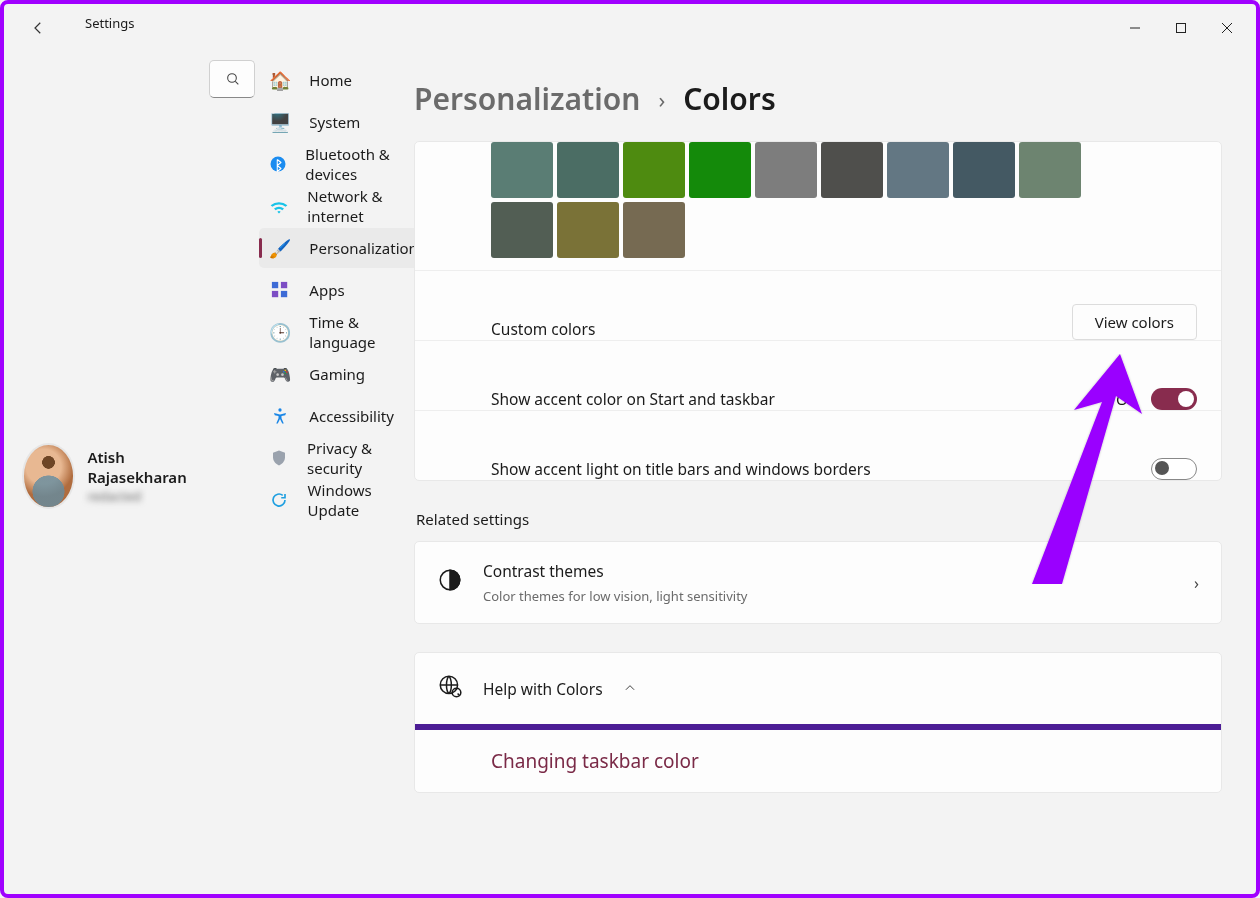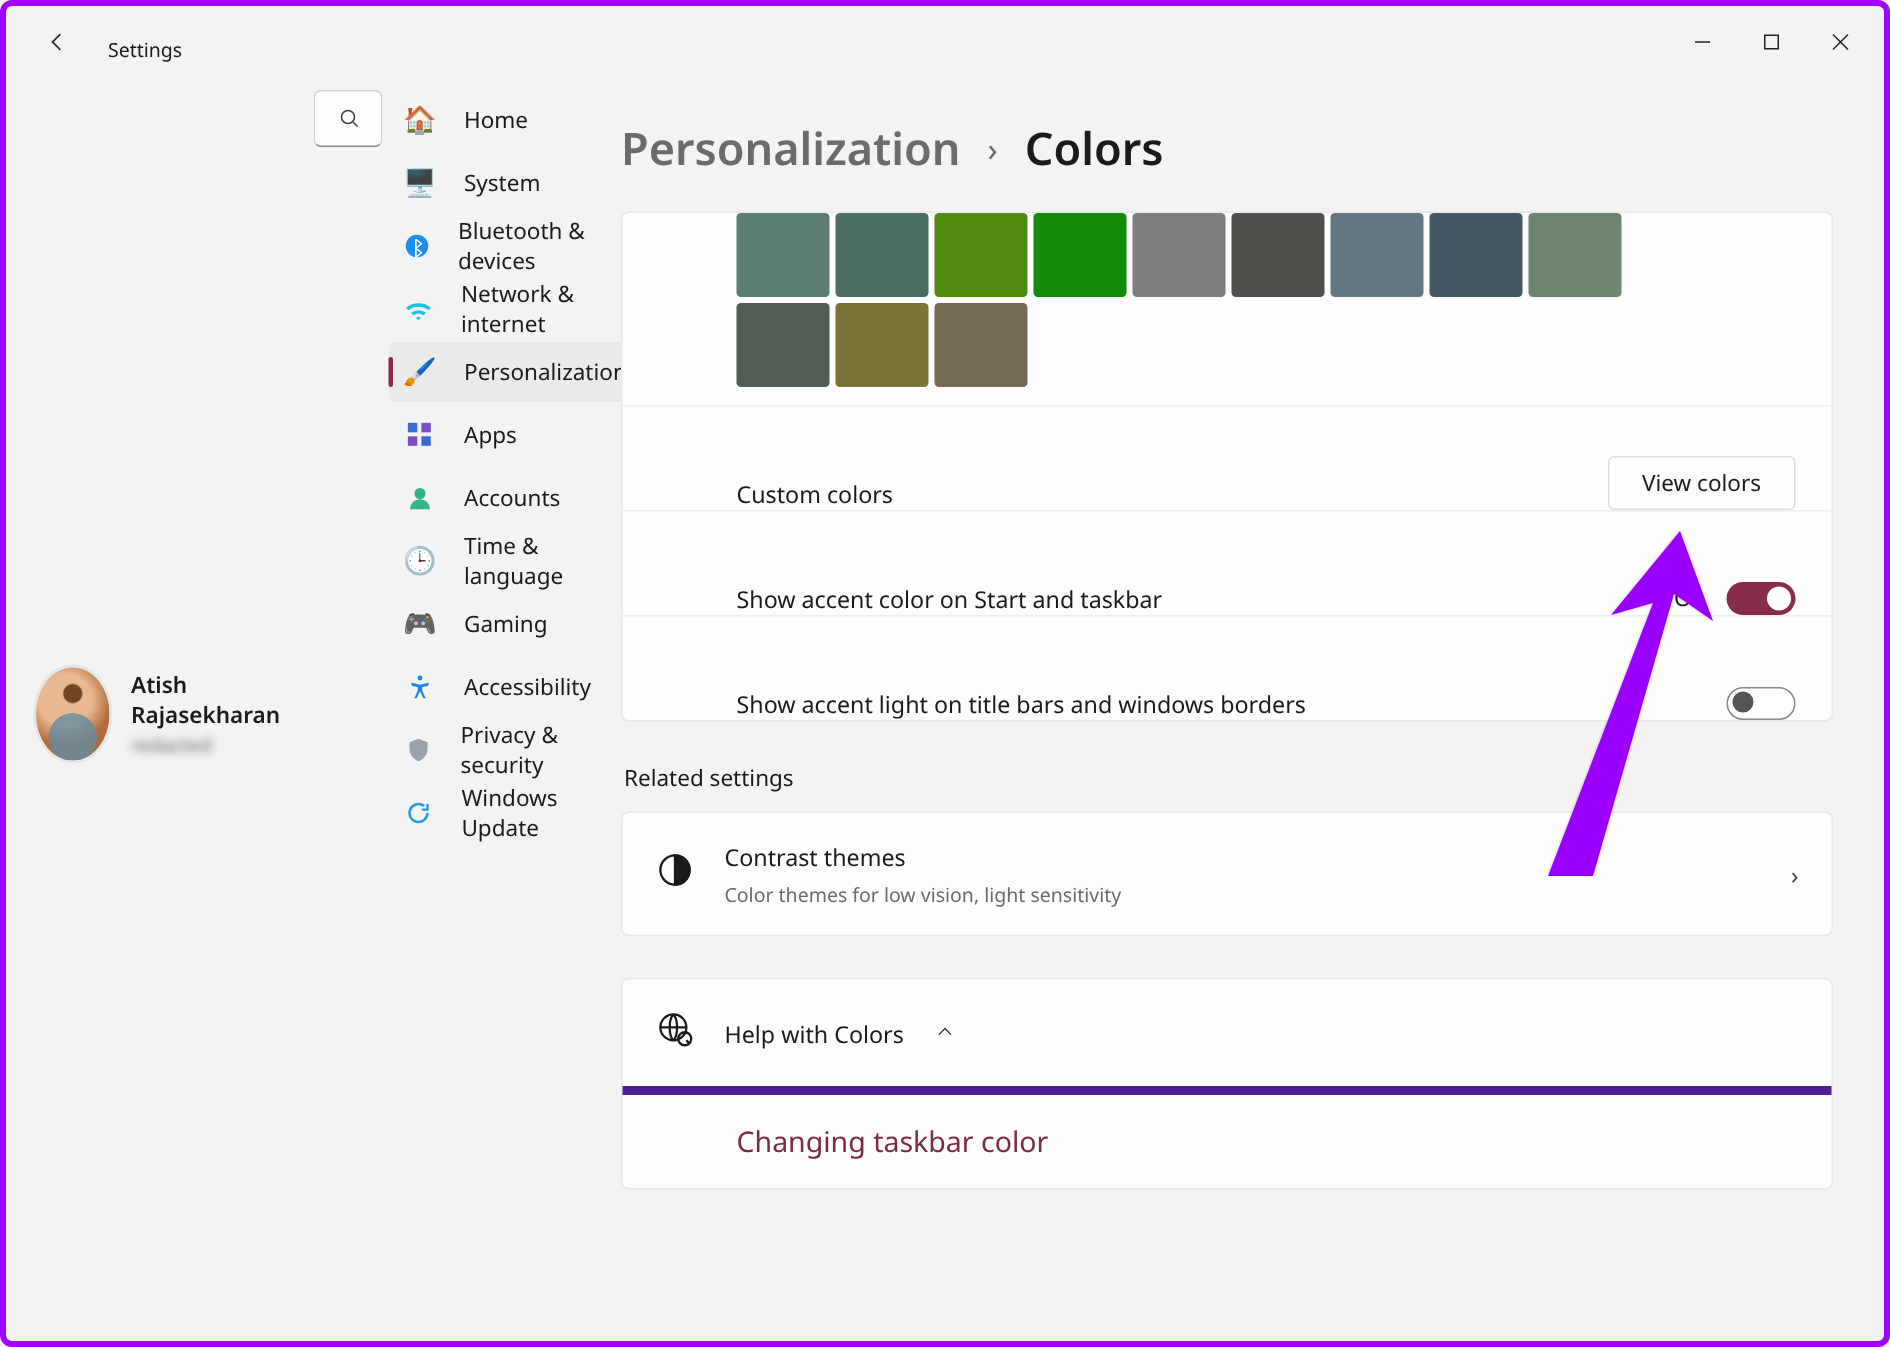--- a/index.html
+++ b/index.html
@@ -1,18 +1,18 @@
 <!DOCTYPE html>
 <html><head>
 <meta charset="utf-8">
 <style>
   * { box-sizing: border-box; margin: 0; padding: 0; font-family: "Segoe UI", "Segoe UI Variable", system-ui, sans-serif; }
   body { width: 1260px; height: 898px; background: #f3f3f3; position: relative; overflow: hidden; border: 4px solid #a000ff; border-radius: 8px;}
   .titlebar { height: 48px; display: flex; align-items: center; justify-content: flex-end; padding: 0 6px; }
-  .titlebar .left { flex:1; display:flex; align-items:flex-end; gap: 20px; padding-left: 14px;}
+  .titlebar .left { flex:1; display:flex; align-items:flex-start; gap: 33px; padding-left: 14px;}
   .back-btn { width: 28px; height: 28px; display:flex; align-items:center; justify-content:center; color:#333; }
   .titlebar .title { font-size: 13px; color:#1b1b1b;}
   .win-controls { display:flex; }
   .win-btn { width: 46px; height: 40px; display:flex; align-items:center; justify-content:center; color:#222;}
   .content { display:flex; height: calc(100% - 48px); }
 
   .sidebar { width: 380px; padding: 8px 14px 0 14px; display:flex; flex-direction:row; }
   .user-row { display:flex; align-items:center; gap: 14px; padding: 18px 6px 20px 6px;}
   .avatar { width: 62px; height: 62px; border-radius: 50%; background: radial-gradient(circle at 40% 35%, #e8b892 35%, #b06c3e 60%), #ffe4c3; box-shadow: 0 0 0 2px rgba(0,0,0,.05); position:relative; overflow:hidden;}
   .avatar::after{content:"";position:absolute;inset:0;background: radial-gradient(circle at 50% 28%, rgba(80,40,10,.8) 0 12%, transparent 13%), radial-gradient(circle at 50% 75%, rgba(100,140,160,.8) 0 30%, transparent 31%);}
@@ -145,29 +145,20 @@
       <div class="nav-item">
           <span class="nav-icon ic-apps">
             <svg width="18" height="18" viewBox="0 0 20 20">
               <rect x="1" y="1" width="7" height="7" fill="#3d6bd6"></rect>
               <rect x="11" y="1" width="7" height="7" fill="#7c4dc4"></rect>
               <rect x="1" y="11" width="7" height="7" fill="#7c4dc4"></rect>
               <rect x="11" y="11" width="7" height="7" fill="#3d6bd6"></rect>
             </svg>
           </span>
           <span>Apps</span>
-        </div>
-      <div class="nav-item">
-          <span class="nav-icon ic-acct">
-            <svg width="18" height="18" viewBox="0 0 24 24" fill="#35b38c">
-              <circle cx="12" cy="8" r="5"></circle>
-              <path d="M3 22a9 9 0 0 1 18 0z"></path>
-            </svg>
-          </span>
-          <span>Accounts</span>
         </div>
       <div class="nav-item">
           <span class="nav-icon ic-time">🕒</span>
           <span>Time &amp; language</span>
         </div>
       <div class="nav-item">
           <span class="nav-icon ic-game">🎮</span>
           <span>Gaming</span>
         </div>
       <div class="nav-item">

